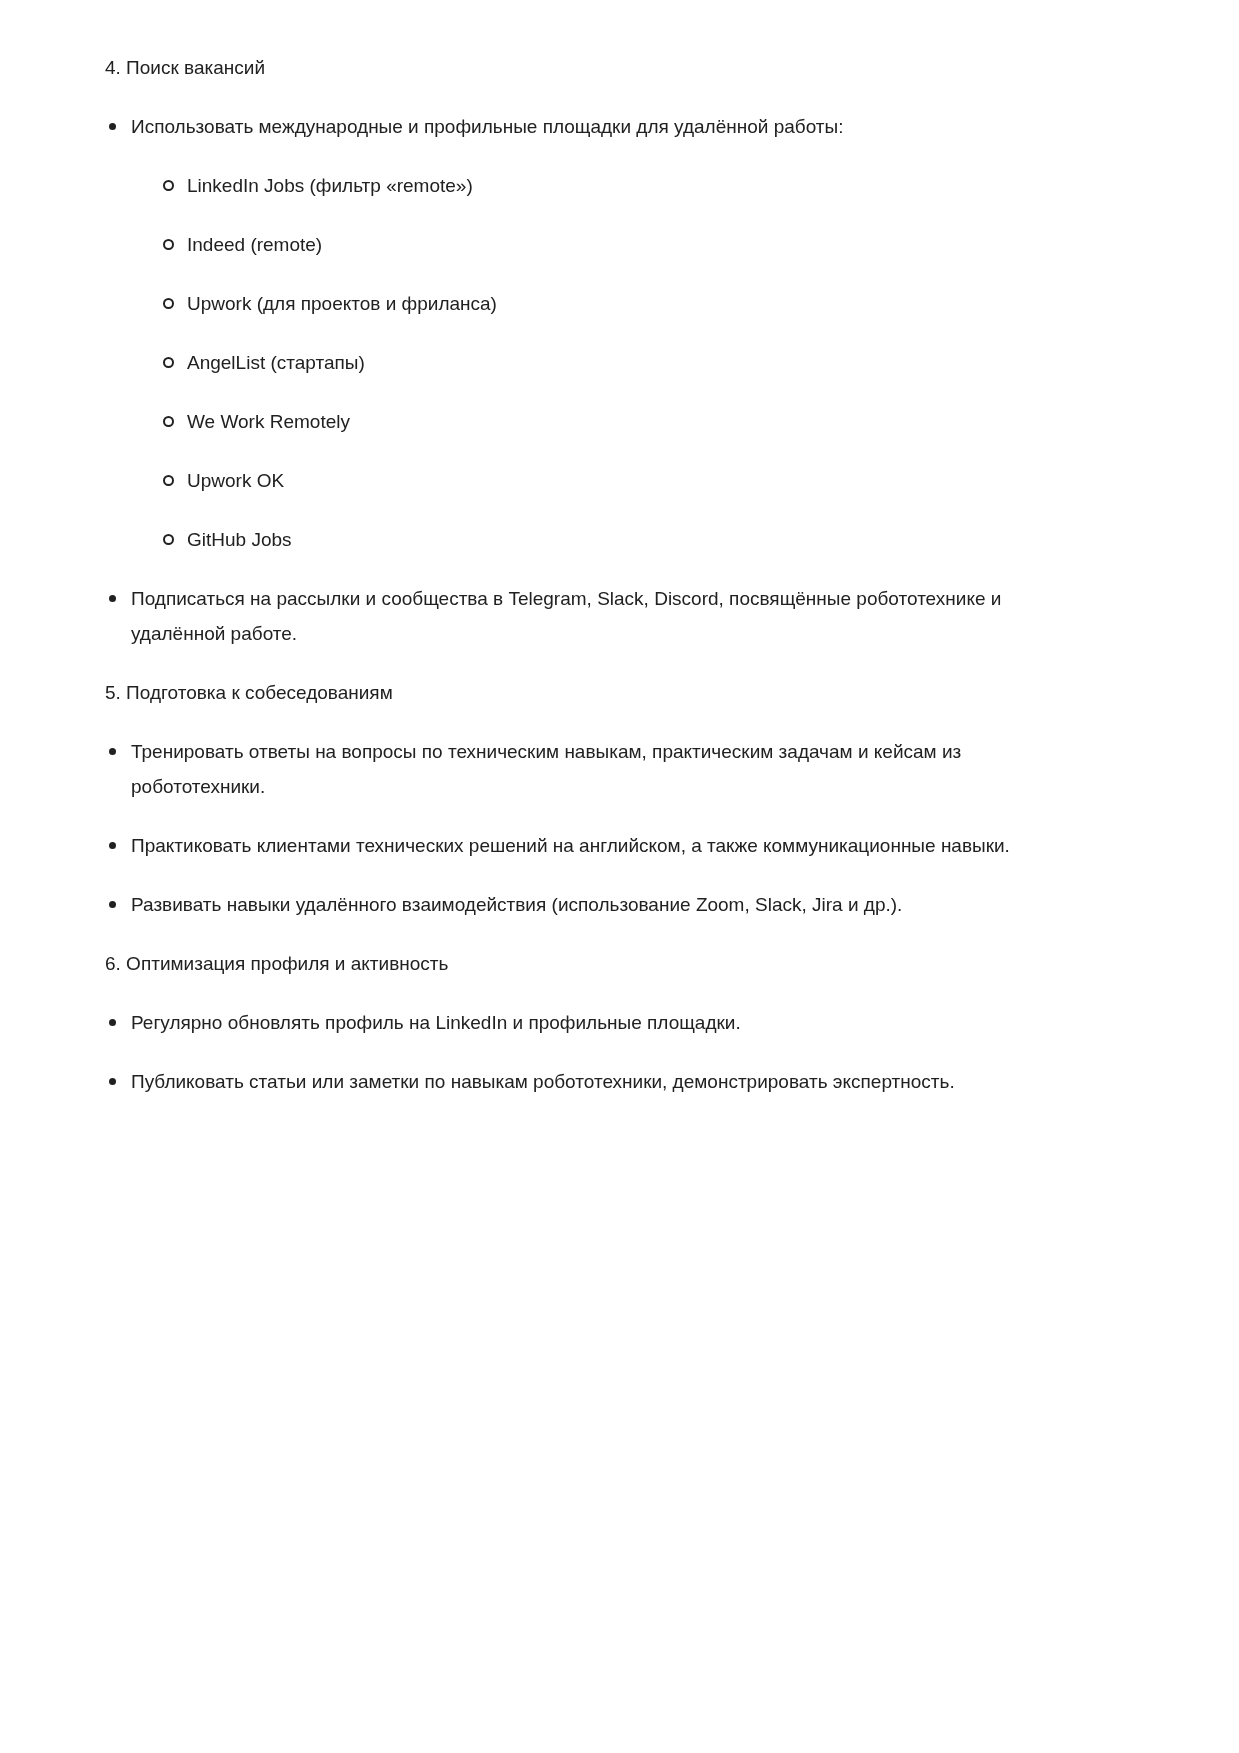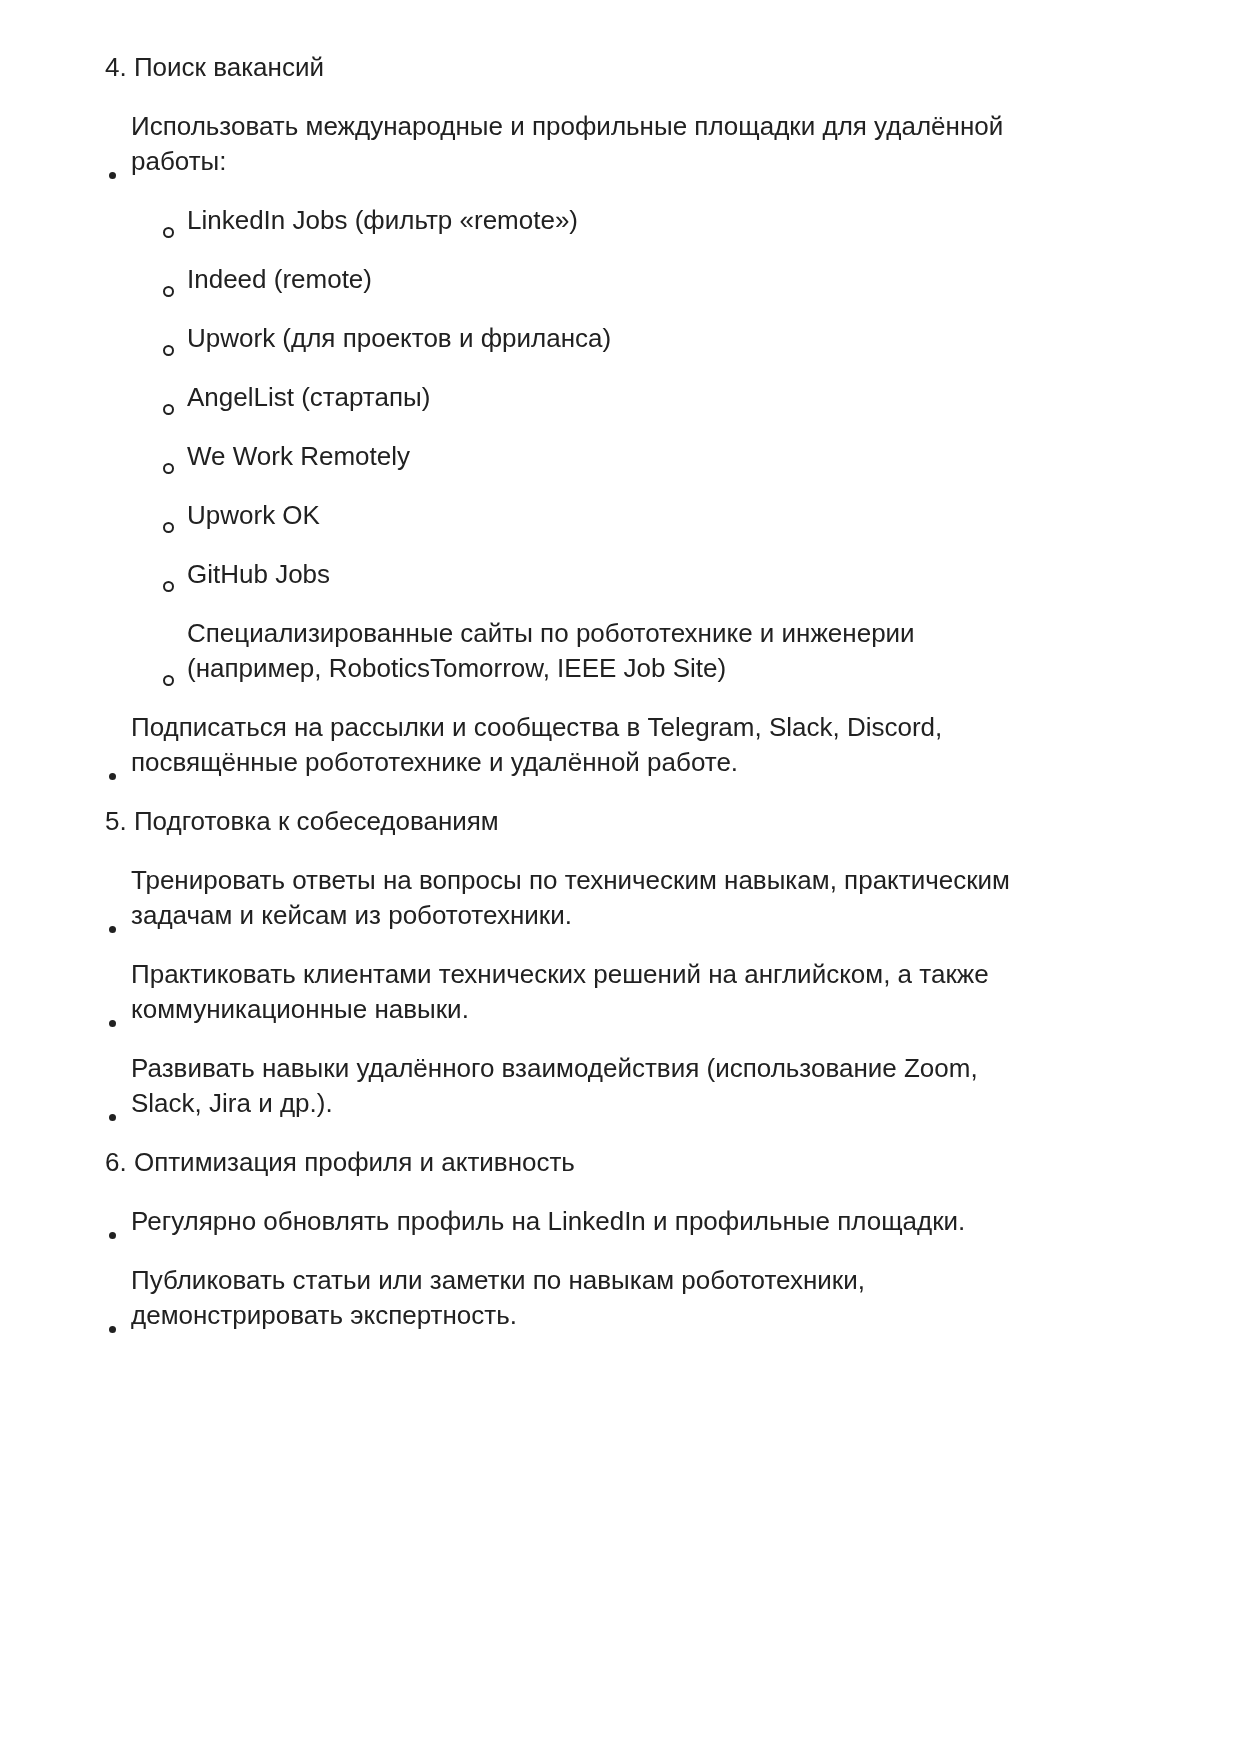--- a/index.html
+++ b/index.html
@@ -8,39 +8,39 @@
     background: #ffffff;
   }
   .page {
     position: relative;
     width: 1239px;
     min-height: 1753px;
     box-sizing: border-box;
     background: #ffffff;
     color: #212121;
     font-family: "Liberation Sans", sans-serif;
-    font-size: 26px;
+    font-size: 19px;
     line-height: 35px;
     padding: 50px 200px 60px 105px;
   }
   .heading {
     margin: 24px 0 24px 0;
     font-weight: 400;
   }
   .heading:first-child {
     margin-top: 0;
   }
   ul.l1, ul.l2 {
     list-style: none;
     margin: 0;
     padding: 0;
   }
   li.li1, li.li2 {
     display: flex;
-    align-items: flex-end;
+    align-items: flex-start;
     margin: 24px 0;
   }
   li.li2 {
     margin-left: 56px;
   }
   .marker-col {
     flex: 0 0 26px;
     display: flex;
     justify-content: flex-start;
   }
@@ -117,26 +117,20 @@
           <span class="circle"></span>
         </span>
       <span class="li-text">Upwork OK</span>
     </li>
     <li class="li2">
       <span class="marker-col">
           <span class="circle"></span>
         </span>
       <span class="li-text">GitHub Jobs</span>
     </li>
-    <li class="li2">
-      <span class="marker-col">
-          <span class="circle"></span>
-        </span>
-      <span class="li-text">Специализированные сайты по робототехнике и инженерии (например, RoboticsTomorrow, IEEE Job Site)</span>
-    </li>
   </ul>
 
   <ul class="l1">
     <li class="li1">
       <span class="marker-col">
           <span class="dot"></span>
         </span>
       <span class="li-text">Подписаться на рассылки и сообщества в Telegram, Slack, Discord, посвящённые робототехнике и удалённой работе.</span>
     </li>
   </ul>

